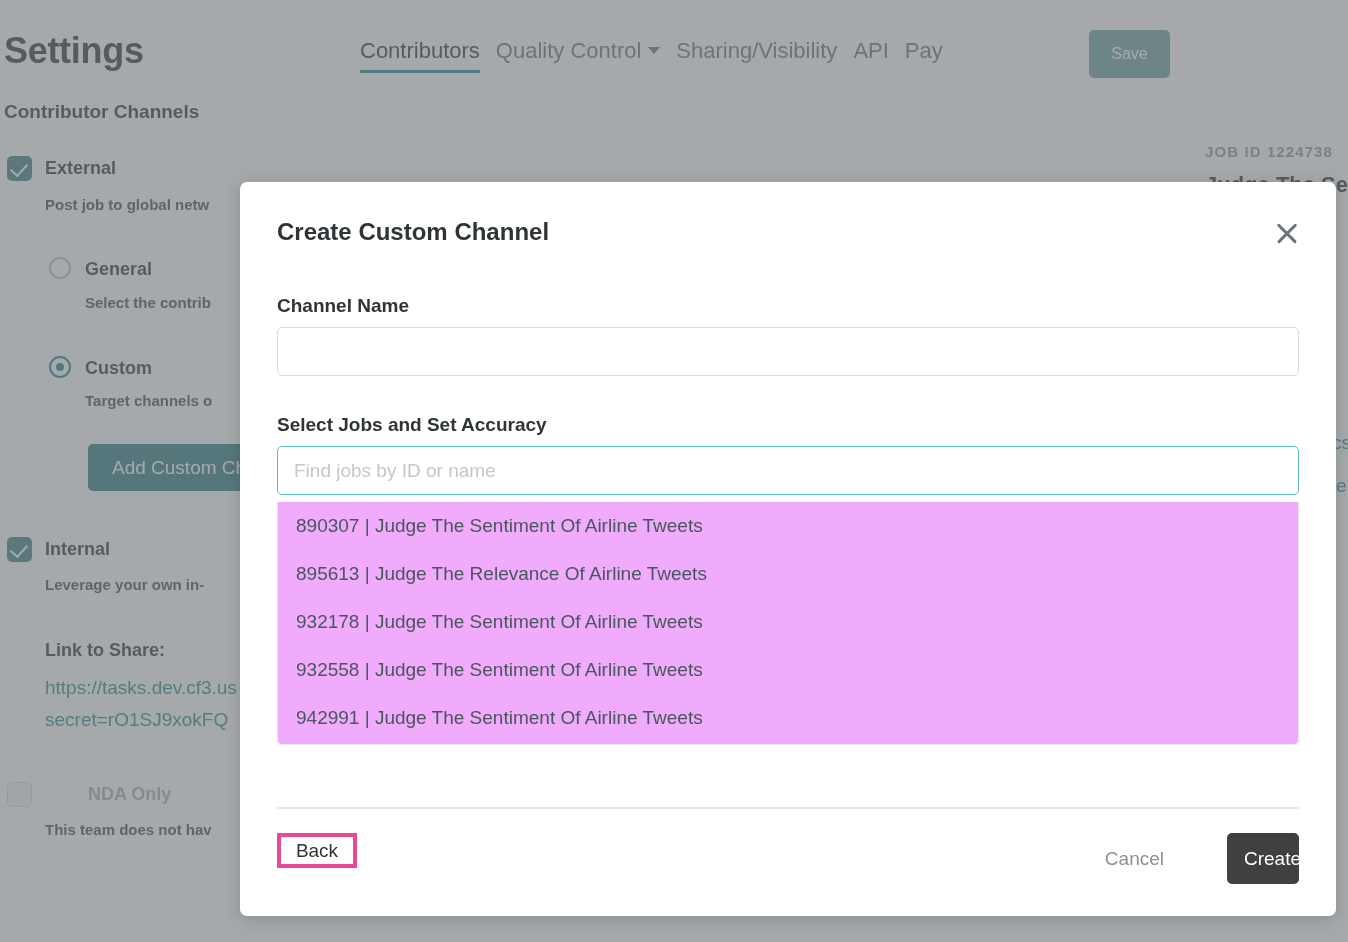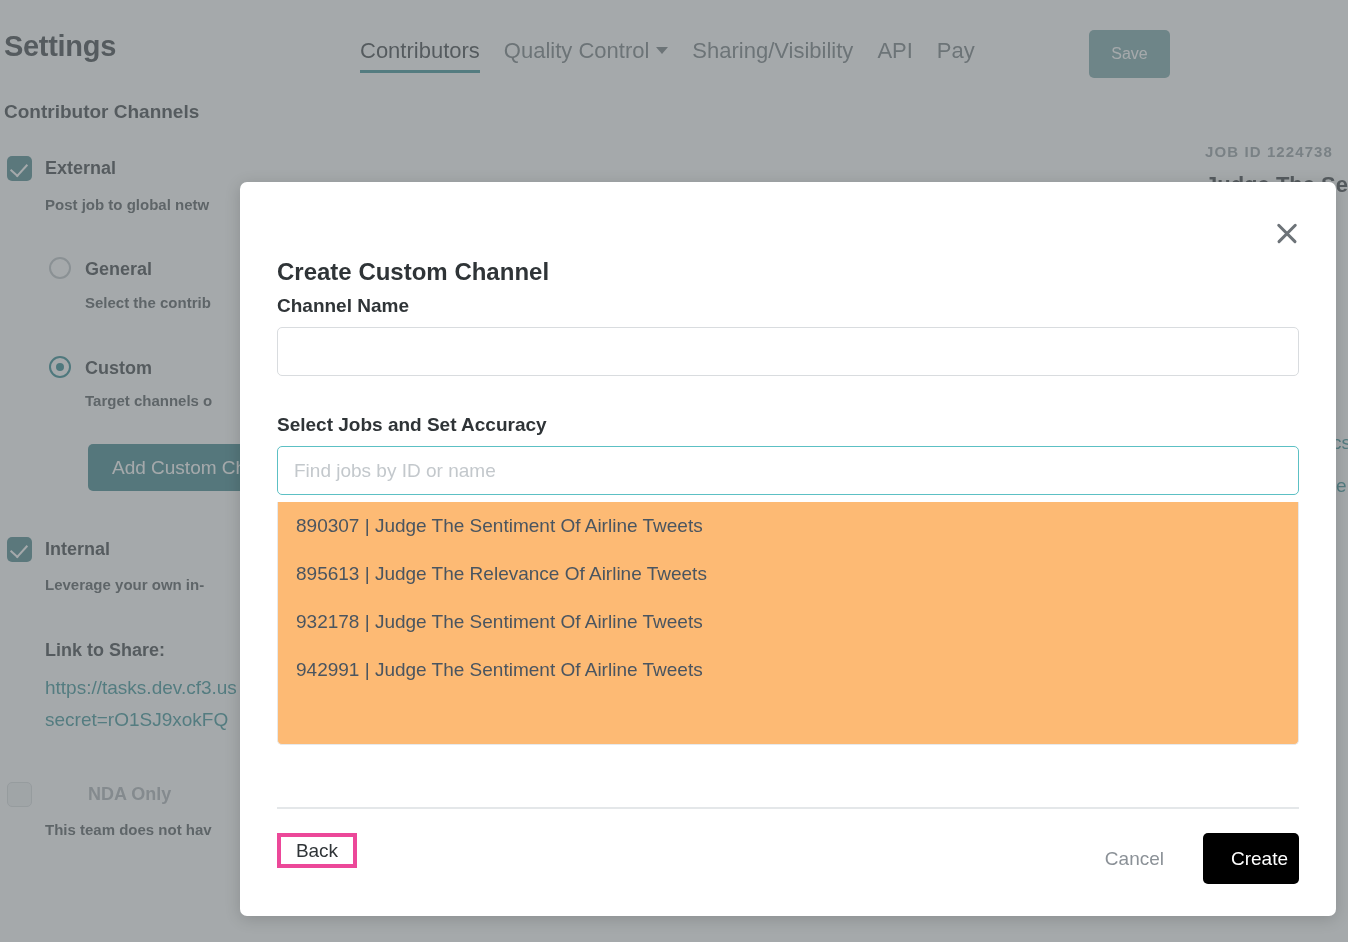--- a/index.html
+++ b/index.html
@@ -11,27 +11,27 @@
   }
 
   
   #page {
     position: absolute; inset: 0;
     background: #ffffff;
   }
 
   .page-title {
     position: absolute; left: 4px; top: 30px;
-    font-size: 29px; font-weight: bold; color: #2f3437;
+    font-size: 36px; font-weight: bold; color: #2f3437;
     letter-spacing: -0.3px;
   }
 
   .tabs {
     position: absolute; left: 360px; top: 38px;
-    display: flex; align-items: flex-start; gap: 24px;
+    display: flex; align-items: flex-start; gap: 16px;
   }
   .tab {
     font-size: 22px; color: #6b7377; cursor: pointer;
     padding-bottom: 6px; white-space: nowrap;
   }
   .tab.active {
     color: #2f3437;
     border-bottom: 3px solid #2a8a8f;
   }
   .caret {
@@ -122,21 +122,21 @@
 
   
   #modal {
     position: absolute; left: 240px; top: 182px;
     width: 1096px; height: 734px;
     background: #ffffff; border-radius: 7px;
     box-shadow: 0 3px 16px rgba(0,0,0,0.16);
   }
   .modal-title {
     position: absolute; left: 37px; top: 36px;
-    font-size: 24px; font-weight: bold; color: #2f3437; margin-top: 40px;
+    font-size: 24px; font-weight: bold; color: #2f3437;
   }
   .close-icon {
     position: absolute; right: 32px; top: 34px;
     width: 34px; height: 34px; cursor: pointer;
   }
   .close-icon::before, .close-icon::after {
     content: ""; position: absolute; left: 4px; top: 16px;
     width: 26px; height: 2.6px; background: #6d7378; border-radius: 2px;
   }
   .close-icon::before { transform: rotate(45deg); }
@@ -153,21 +153,21 @@
     background: #ffffff; outline: none;
   }
   .text-input.focused {
     border: 1.6px solid #5cc0c4;
   }
   .text-input::placeholder { color: #c3c8cc; }
 
   .job-list {
     position: absolute; left: 37px; top: 320px;
     width: 1022px; height: 243px;
-    background: #fdba74;
+    background: #f0abfc;
     border: 1px solid #e7e9eb; border-top: none;
     border-radius: 0 0 5px 5px;
     overflow: hidden;
   }
   .job-item {
     height: 48px; line-height: 48px;
     padding: 0 18px;
     font-size: 19px; color: #4a5560; cursor: pointer; white-space: nowrap;
   }
 
@@ -183,22 +183,22 @@
     border: 4px solid #ec4899; border-radius: 0;
     font-size: 19px; font-family: inherit; cursor: pointer;
   }
   .cancel-btn {
     position: absolute; right: 172px; top: 651px;
     height: 51px; background: transparent; border: none;
     font-size: 19px; font-family: inherit; color: #8b9197; cursor: pointer;
   }
   .create-btn {
     position: absolute; right: 37px; top: 651px;
-    width: 96px; height: 51px;
-    background: #000000; color: #ffffff;
+    width: 72px; height: 51px;
+    background: #404040; color: #ffffff;
     border: none; border-radius: 5px;
     font-size: 19px; font-family: inherit; cursor: pointer; padding-left: 17px;
   }
 </style>
 </head>
 <body>
 
 <div id="page">
 
   <div class="page-title">Settings</div>
@@ -259,20 +259,21 @@
   <div class="field-label" style="top:113px;">Channel Name</div>
   <input class="text-input" style="top: 145px;" type="text" value="">
 
   <div class="field-label" style="top:232px;">Select Jobs and Set Accuracy</div>
   <input class="text-input focused" style="top: 264px;" type="text" autofocus="" placeholder="Find jobs by ID or name">
 
   <div class="job-list">
     <div class="job-item">890307 | Judge The Sentiment Of Airline Tweets</div>
     <div class="job-item">895613 | Judge The Relevance Of Airline Tweets</div>
     <div class="job-item">932178 | Judge The Sentiment Of Airline Tweets</div>
+    <div class="job-item">932558 | Judge The Sentiment Of Airline Tweets</div>
     <div class="job-item">942991 | Judge The Sentiment Of Airline Tweets</div>
   </div>
 
   <div class="divider"></div>
 
   <button class="back-btn">Back</button>
   <button class="cancel-btn">Cancel</button>
   <button class="create-btn">Create</button>
 </div>
 

